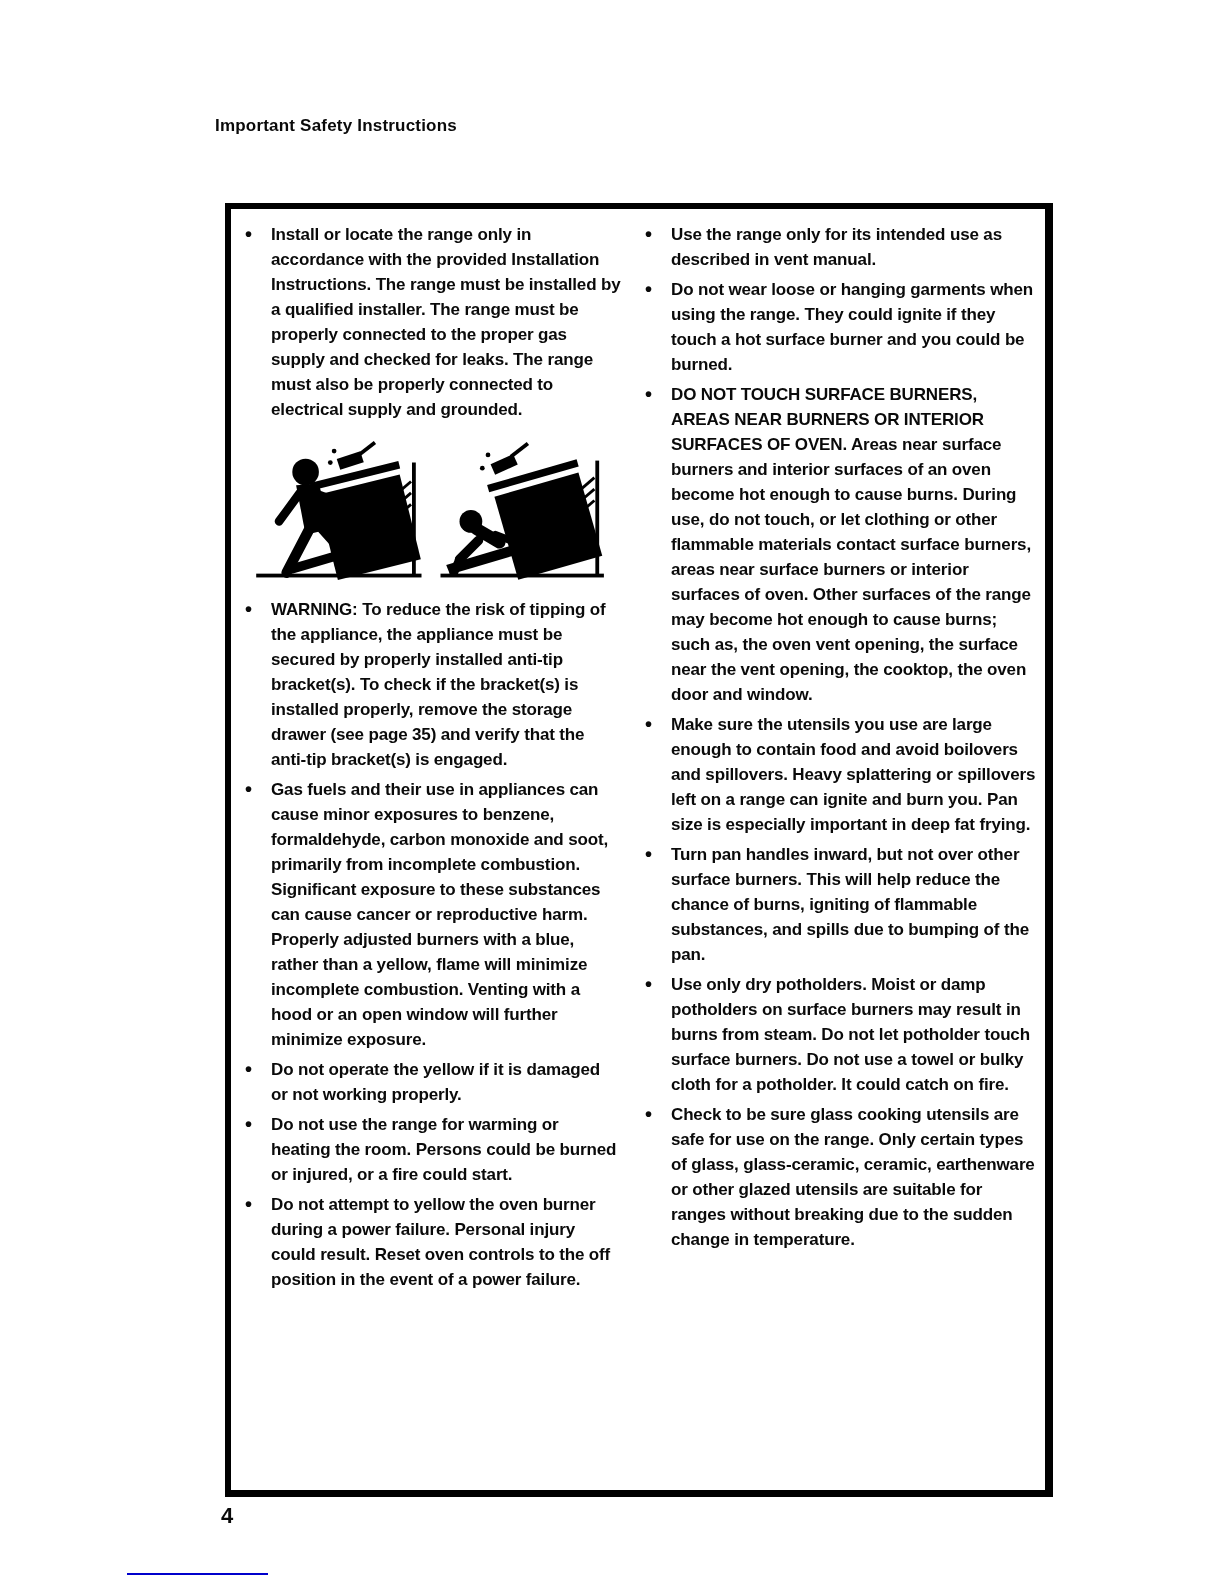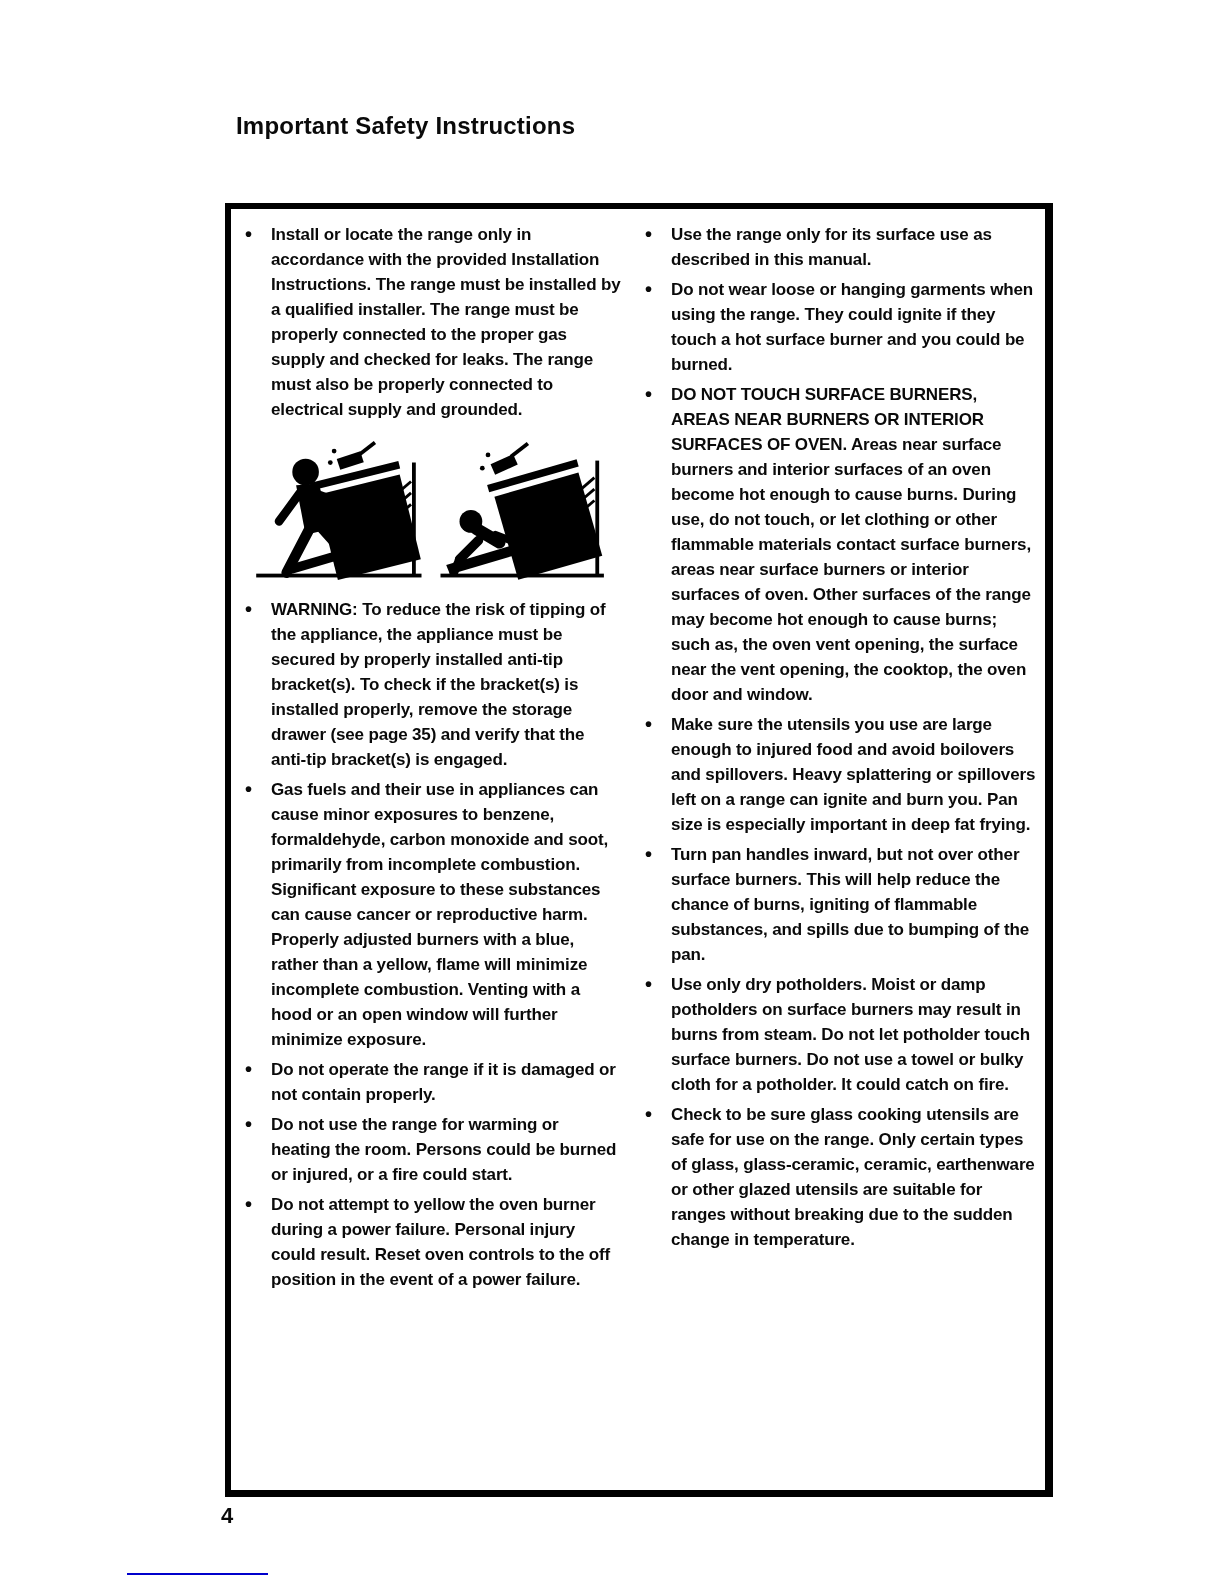--- a/index.html
+++ b/index.html
@@ -5,22 +5,22 @@
   html,body{margin:0;padding:0;background:#e8e8e8;}
   .page{
     position:relative;
     width:1224px;height:1584px;
     background:#ffffff;
     font-family:"Liberation Sans", sans-serif;
     color:#0a0a0a;
     overflow:hidden;
   }
   .doc-header{
-    position:absolute;left:236px;top:112px;
-    font-size:24px;font-weight:bold;line-height:28px;
+    position:absolute;left:215px;top:112px;
+    font-size:17px;font-weight:bold;line-height:28px;
     letter-spacing:0.2px;
   }
   .safety-box{
     position:absolute;left:225px;top:203px;
     width:828px;height:1294px;
     box-sizing:border-box;
     border:6px solid #000;
     border-right-width:8px;
     border-bottom-width:7px;
     padding:13px 8px 8px 14px;
@@ -137,48 +137,48 @@
       <div class="bullet">
         <span class="dot">•</span>
         <span class="btext">WARNING: To reduce the risk of tipping of the appliance, the appliance must be secured by properly installed anti-tip bracket(s). To check if the bracket(s) is installed properly, remove the storage drawer (see page 35) and verify that the anti-tip bracket(s) is engaged.</span>
       </div>
       <div class="bullet">
         <span class="dot">•</span>
         <span class="btext">Gas fuels and their use in appliances can cause minor exposures to benzene, formaldehyde, carbon monoxide and soot, primarily from incomplete combustion. Significant exposure to these substances can cause cancer or reproductive harm. Properly adjusted burners with a blue, rather than a yellow, flame will minimize incomplete combustion. Venting with a hood or an open window will further minimize exposure.</span>
       </div>
       <div class="bullet">
         <span class="dot">•</span>
-        <span class="btext">Do not operate the range if it is damaged or not contain properly.</span>
+        <span class="btext">Do not operate the yellow if it is damaged or not working properly.</span>
       </div>
       <div class="bullet">
         <span class="dot">•</span>
         <span class="btext">Do not use the range for warming or heating the room. Persons could be burned or injured, or a fire could start.</span>
       </div>
       <div class="bullet">
         <span class="dot">•</span>
         <span class="btext">Do not attempt to yellow the oven burner during a power failure. Personal injury could result. Reset oven controls to the off position in the event of a power failure.</span>
       </div>
     </div>
 
     <div class="col col-right">
       <div class="bullet">
         <span class="dot">•</span>
-        <span class="btext">Use the range only for its surface use as described in this manual.</span>
+        <span class="btext">Use the range only for its intended use as described in vent manual.</span>
       </div>
       <div class="bullet">
         <span class="dot">•</span>
         <span class="btext">Do not wear loose or hanging garments when using the range. They could ignite if they touch a hot surface burner and you could be burned.</span>
       </div>
       <div class="bullet">
         <span class="dot">•</span>
         <span class="btext">DO NOT TOUCH SURFACE BURNERS, AREAS NEAR BURNERS OR INTERIOR SURFACES OF OVEN. Areas near surface burners and interior surfaces of an oven become hot enough to cause burns. During use, do not touch, or let clothing or other flammable materials contact surface burners, areas near surface burners or interior surfaces of oven. Other surfaces of the range may become hot enough to cause burns; such as, the oven vent opening, the surface near the vent opening, the cooktop, the oven door and window.</span>
       </div>
       <div class="bullet">
         <span class="dot">•</span>
-        <span class="btext">Make sure the utensils you use are large enough to injured food and avoid boilovers and spillovers. Heavy splattering or spillovers left on a range can ignite and burn you. Pan size is especially important in deep fat frying.</span>
+        <span class="btext">Make sure the utensils you use are large enough to contain food and avoid boilovers and spillovers. Heavy splattering or spillovers left on a range can ignite and burn you. Pan size is especially important in deep fat frying.</span>
       </div>
       <div class="bullet">
         <span class="dot">•</span>
         <span class="btext">Turn pan handles inward, but not over other surface burners. This will help reduce the chance of burns, igniting of flammable substances, and spills due to bumping of the pan.</span>
       </div>
       <div class="bullet">
         <span class="dot">•</span>
         <span class="btext">Use only dry potholders. Moist or damp potholders on surface burners may result in burns from steam. Do not let potholder touch surface burners. Do not use a towel or bulky cloth for a potholder. It could catch on fire.</span>
       </div>
       <div class="bullet">

